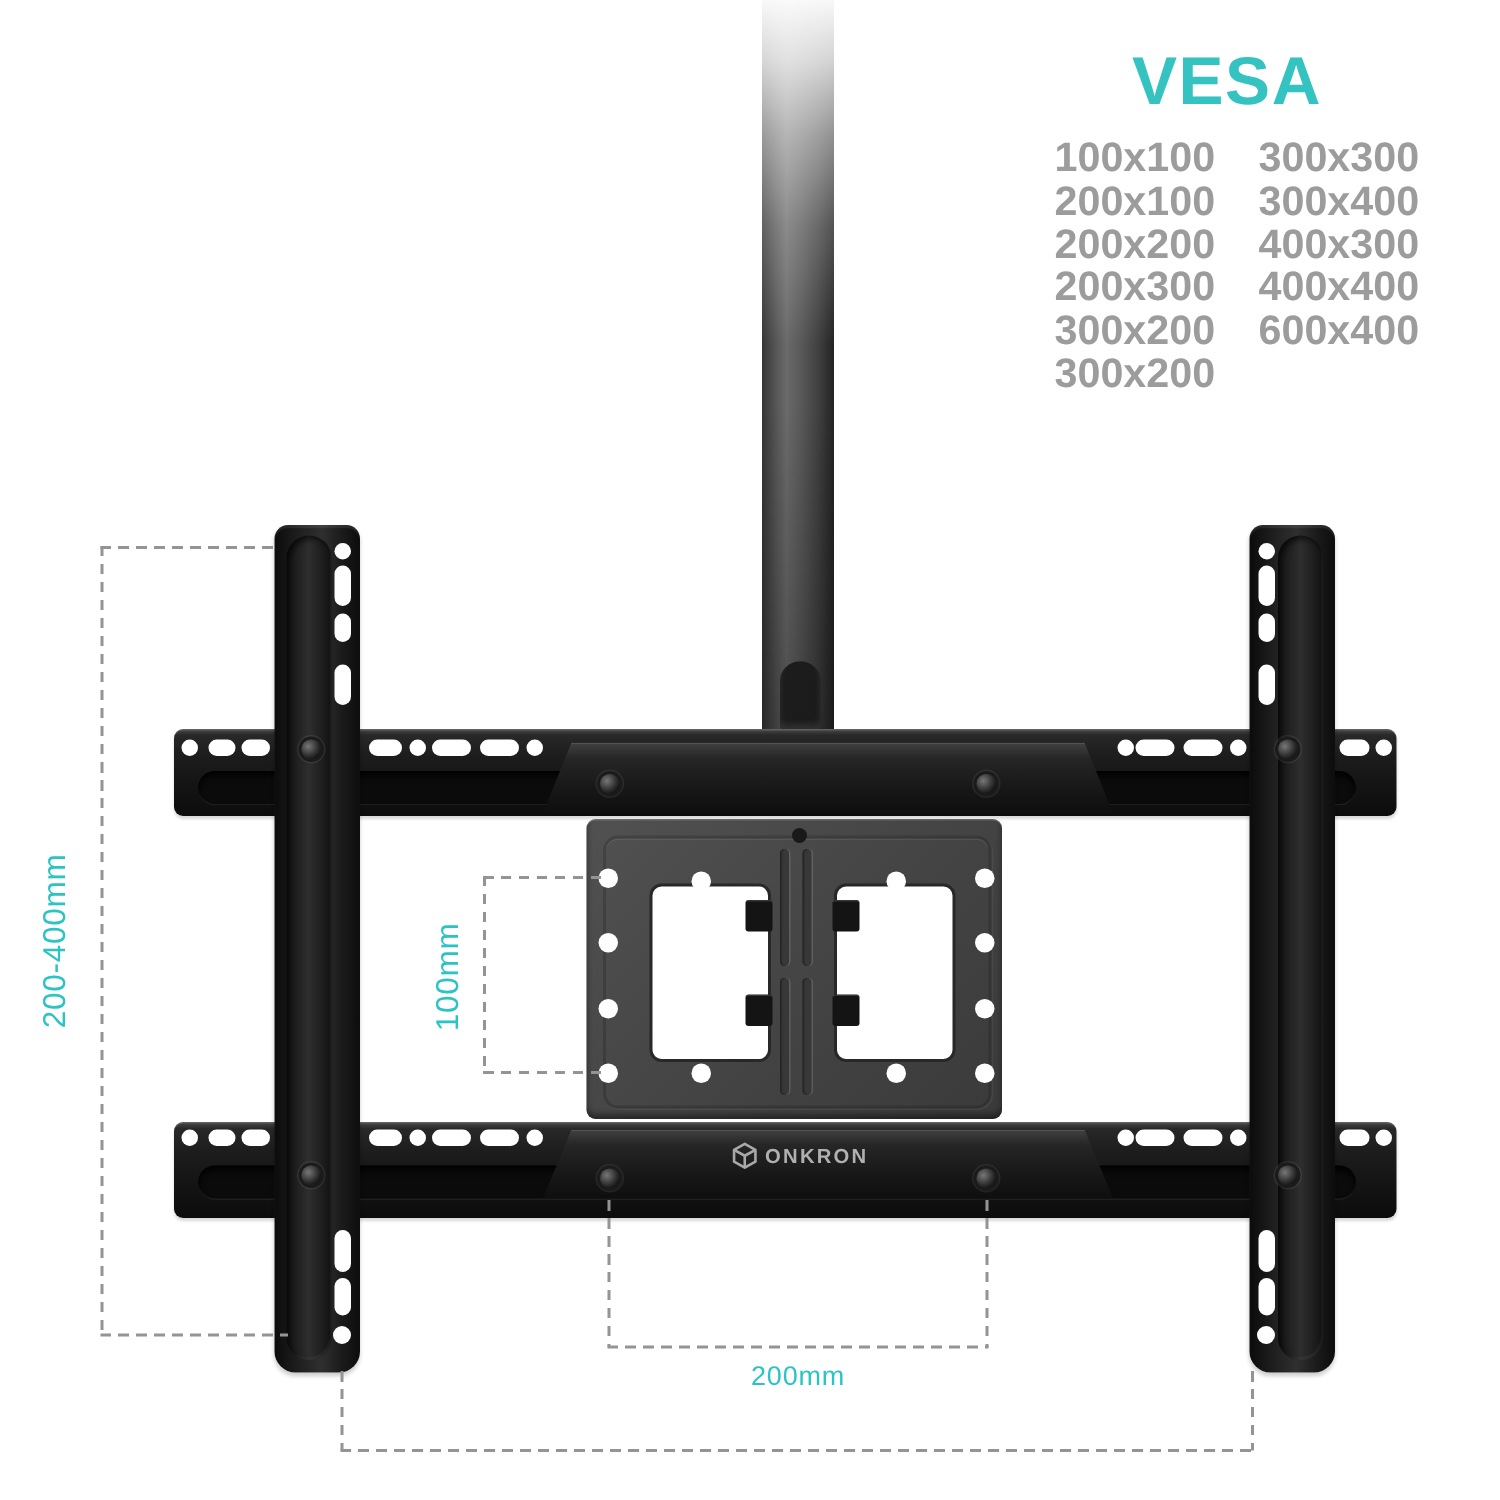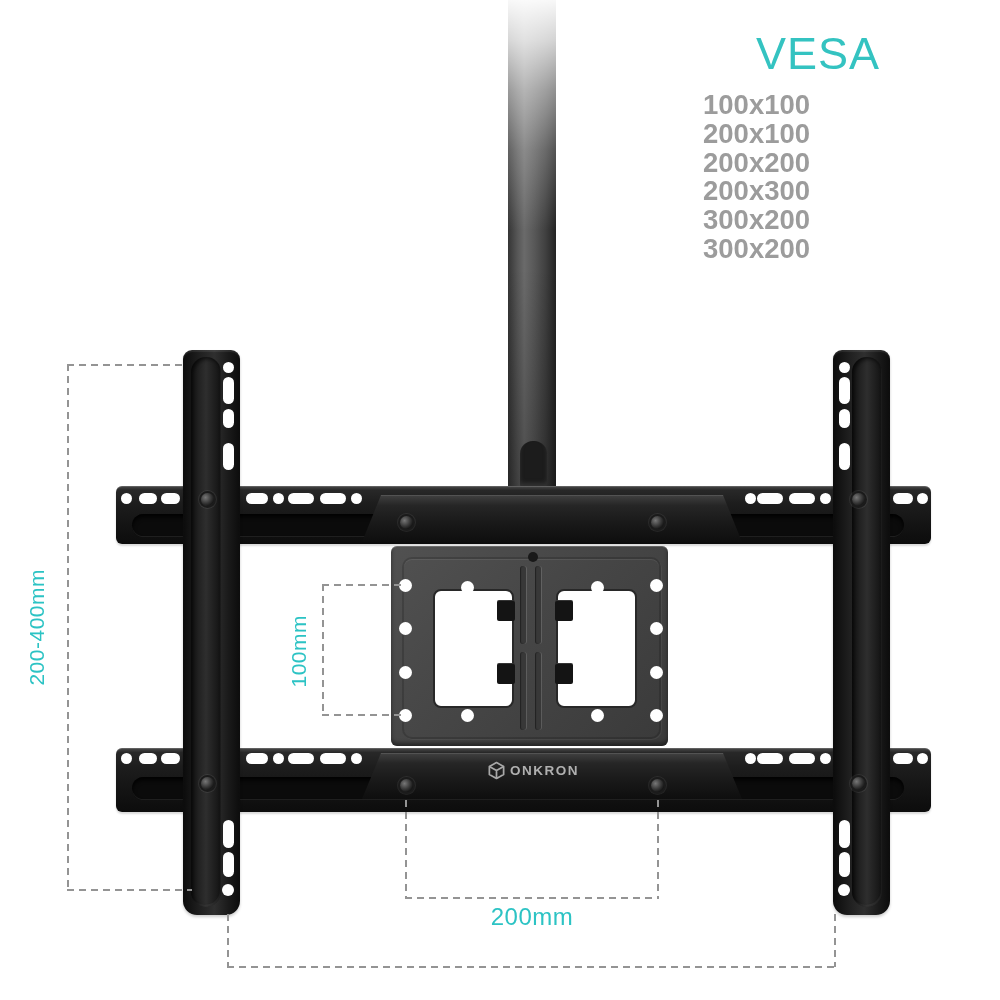--- a/index.html
+++ b/index.html
@@ -94,30 +94,30 @@
     background:linear-gradient(90deg,#141414 0,#2e2e2e 50%,#121212 100%);
     box-shadow:inset 2px 2px 4px rgba(0,0,0,.7), inset -1px -2px 1px rgba(255,255,255,.06);
   }
   .rs{position:absolute;width:11px;border-radius:5.5px;background:#fff;}
   .rc{position:absolute;border-radius:50%;background:#fff;}
 
   
   .dh{position:absolute;height:2px;background:repeating-linear-gradient(90deg,var(--dash) 0 7px,transparent 7px 12px);}
   .dv{position:absolute;width:2px;background:repeating-linear-gradient(180deg,var(--dash) 0 7px,transparent 7px 12px);}
   .dim-label{
-    color:var(--accent);font-size:24px;letter-spacing:.5px;
+    color:var(--accent);font-size:18px;letter-spacing:.5px;
     display:flex;align-items:center;justify-content:center;text-align:center;
   }
   .vlab span{writing-mode:vertical-rl;transform:rotate(180deg);}
   .dim-label.vlab{font-size:21px;}
 
   
   #vesa-title{
     left:700px;top:28px;width:236px;text-align:center;
-    color:var(--title);font-size:45px;font-weight:normal;letter-spacing:1px;
+    color:var(--title);font-size:45px;font-weight:bold;letter-spacing:1px;
   }
   .size-col{color:var(--list);font-size:27.5px;line-height:28.8px;font-weight:bold;}
   #size-col1{left:703px;top:91px;}
   #size-col2{left:839px;top:91px;}
 
   
   #brand-logo{left:487px;top:760px;height:21px;display:flex;align-items:center;gap:4px;}
   #brand-text{color:#b0b0b0;font-size:13.5px;font-weight:bold;letter-spacing:1.5px;}
 </style>
 </head>
@@ -261,14 +261,21 @@
 
   <div id="vesa-title" class="abs">VESA</div>
   <div id="size-col1" class="abs size-col">
     <div>100x100</div>
     <div>200x100</div>
     <div>200x200</div>
     <div>200x300</div>
     <div>300x200</div>
     <div>300x200</div>
   </div>
+  <div id="size-col2" class="abs size-col">
+    <div>300x300</div>
+    <div>300x400</div>
+    <div>400x300</div>
+    <div>400x400</div>
+    <div>600x400</div>
+  </div>
 
 </div>
 
 </body></html>

